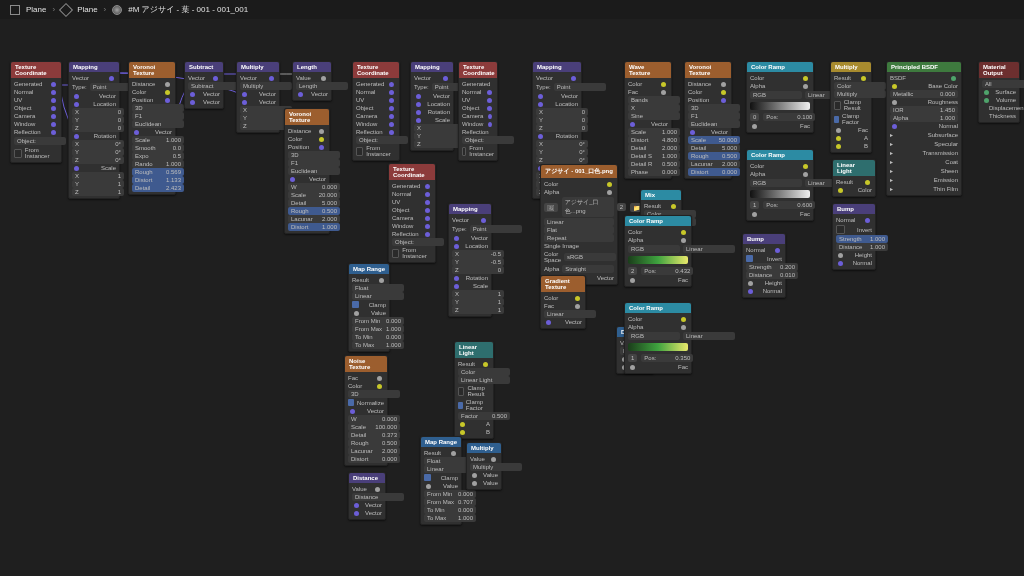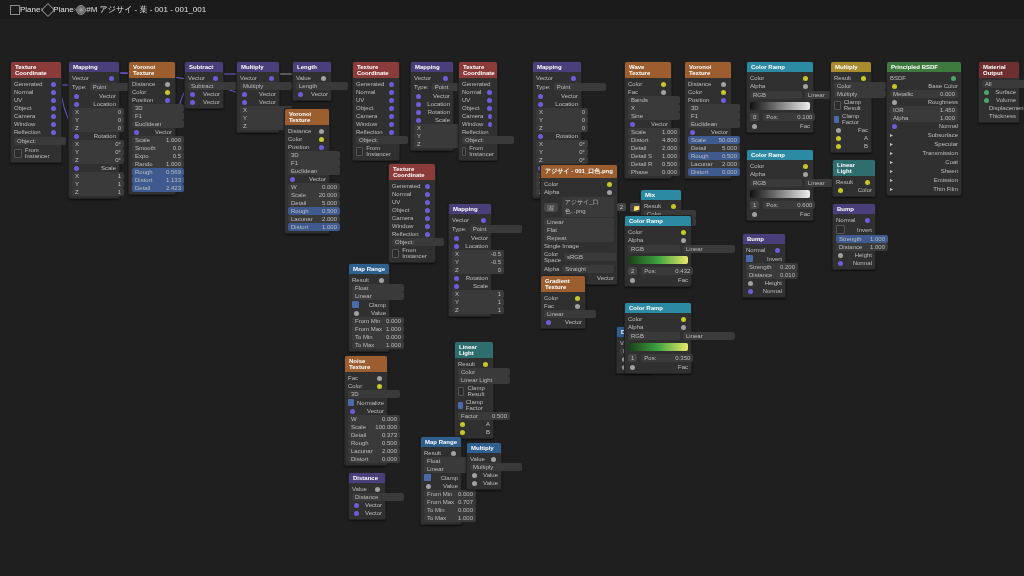--- a/index.html
+++ b/index.html
@@ -1,16 +1,16 @@
 <!DOCTYPE html>
 <html><head>
 <meta charset="utf-8">
 <style>
   html,body{margin:0;padding:0;width:1024px;height:576px;background:#1b1b1b;font-family:sans-serif;font-size:6px;color:#bdbdbd;overflow:hidden}
-  .bc{display:flex;align-items:center;padding:4px 10px;font-size:8px;color:#e0e0e0}
+  .bc{display:flex;align-items:center;gap:6px;padding:4px 10px;font-size:8px;color:#e0e0e0}
   .bc .ic{width:8px;height:8px;border:1px solid #bbb;opacity:.7}
   .bc .ic.c{border-radius:50%;background:radial-gradient(#ddd,#555)}
   .bc .sep{opacity:.45}
   .cv{position:relative;width:1024px;height:560px;background:#1f1f1f}
   svg.wires{position:absolute;inset:0;z-index:1}
   .n{position:absolute;background:#303030;border:1px solid #222;border-radius:2px;box-shadow:0 1px 2px #0008;z-index:2}
   .hdr{padding:2px 4px;font-weight:600;color:#fff;border-radius:2px 2px 0 0}
   .h-red{background:#8c3b3b}.h-purple{background:#4a3f7a}.h-orange{background:#9c5e2e}
   .h-teal{background:#2e6e6e}.h-blue{background:#2f5f8f}.h-cyan{background:#2c8ba3}
   .h-green{background:#3e7a3e}.h-dred{background:#6d2f2f}.h-yellow{background:#a88b2e}

